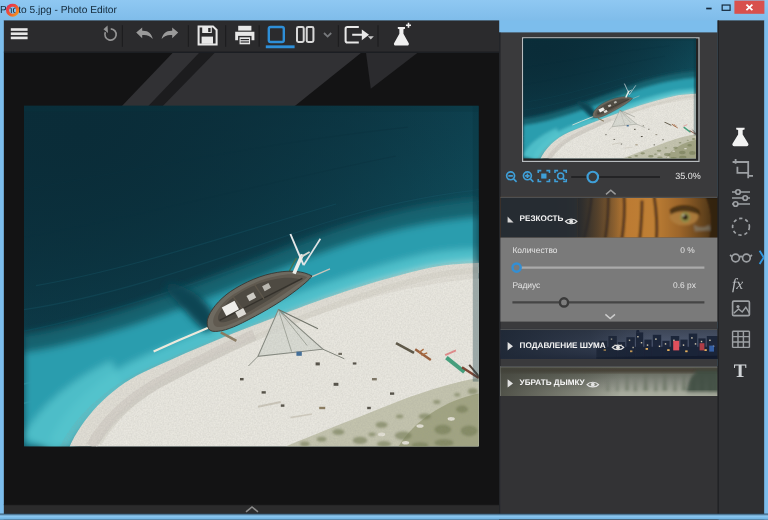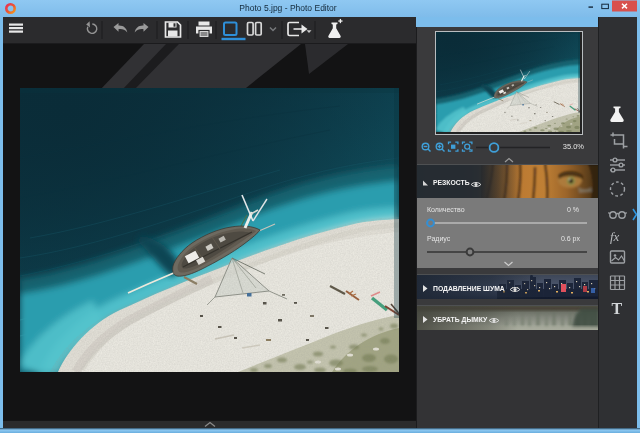--- a/index.html
+++ b/index.html
@@ -1,19 +1,19 @@
 <!DOCTYPE html>
 <html><head>
 <meta charset="utf-8">
 <style>
   html,body{margin:0;padding:0;}
   body{width:640px;height:433px;overflow:hidden;background:#7cbdec;font-family:"Liberation Sans",sans-serif;position:relative;}
   .abs{position:absolute;}
   #titlebar{left:0;top:0;width:640px;height:17px;background:linear-gradient(#8fc8f2,#7fbcea);}
-  #title{left:0;top:3px;width:576px;text-align:center;font-size:8.5px;color:#13293a;}
+  #title{left:0;top:3px;width:576px;font-size:8.5px;color:#13293a;}
   #winbtns{right:3px;top:0;}
   #toolbar{left:3px;top:17px;width:413px;height:26px;background:#2b2b2d;border-bottom:1px solid #1b1b1d;}
   #canvas{left:3px;top:44px;width:413px;height:376px;background:#131314;overflow:hidden;}
   #bottomstrip{left:3px;top:420px;width:413px;height:9px;background:#2b2b2c;border-top:1px solid #161617;box-sizing:border-box;}
   #panel{left:416px;top:17px;width:182px;height:412px;background:#3a3a3c;border-left:1px solid #1c1c1e;box-sizing:border-box;margin-top:10px;}
   #sidebar{left:598px;top:17px;width:39px;height:412px;background:#2f3033;border-left:1px solid #1f2022;box-sizing:border-box;}
   #bleft{left:0;top:17px;width:3px;height:416px;background:#7cbdec;}
   #bright{left:637px;top:17px;width:3px;height:416px;background:#7cbdec;}
   #bbottom{left:0;top:428px;width:640px;height:5px;background:linear-gradient(#2a4a62,#8ec9f2 40%,#6aaede);}
   .thumbwrap{left:18px;top:4px;width:146px;height:102px;border:1px solid #b9bdc0;background:#222;}

